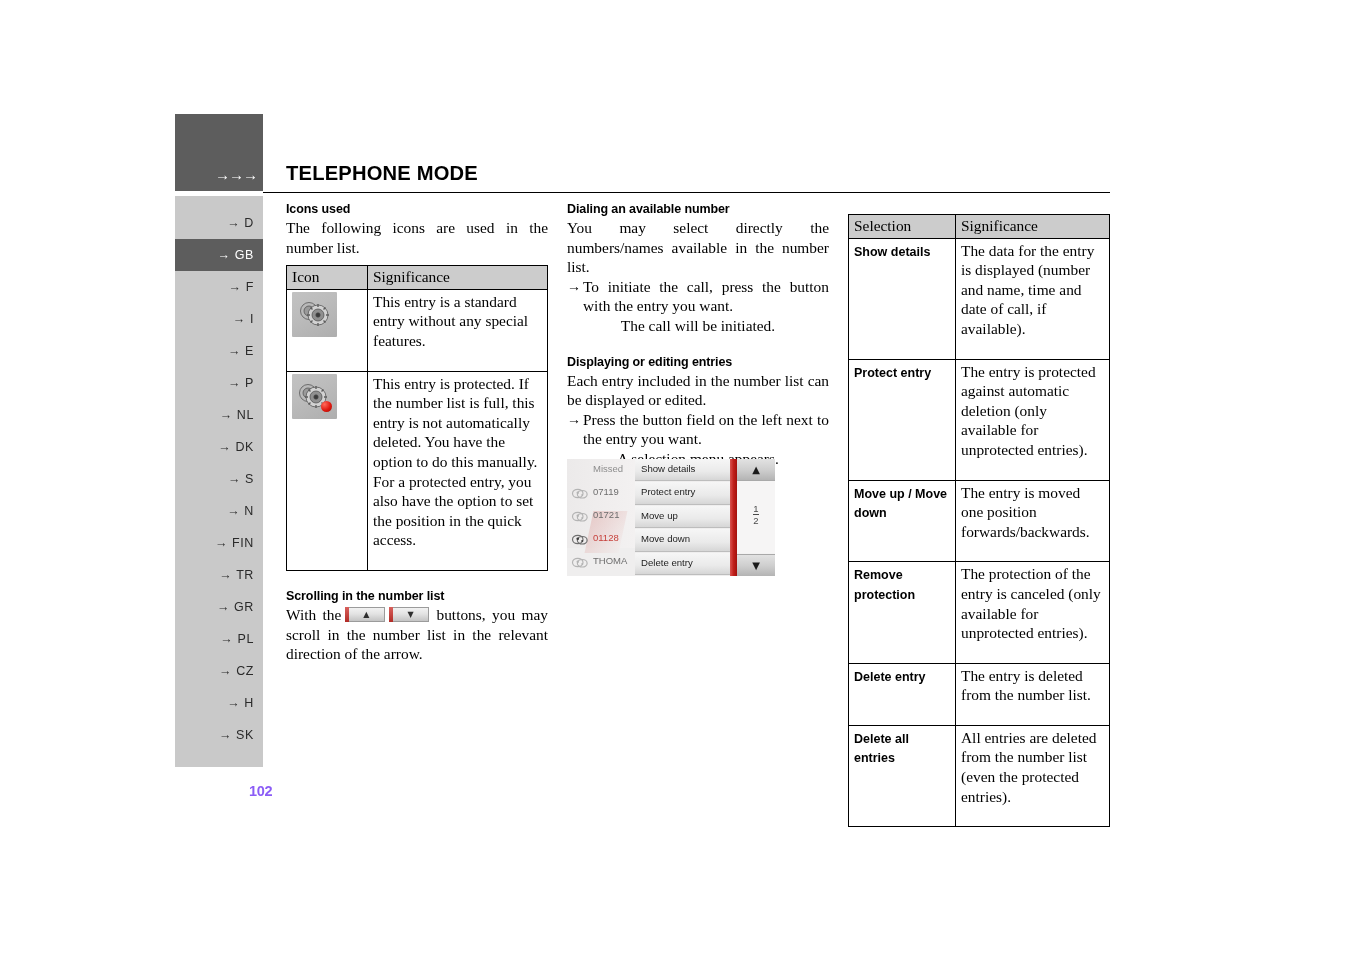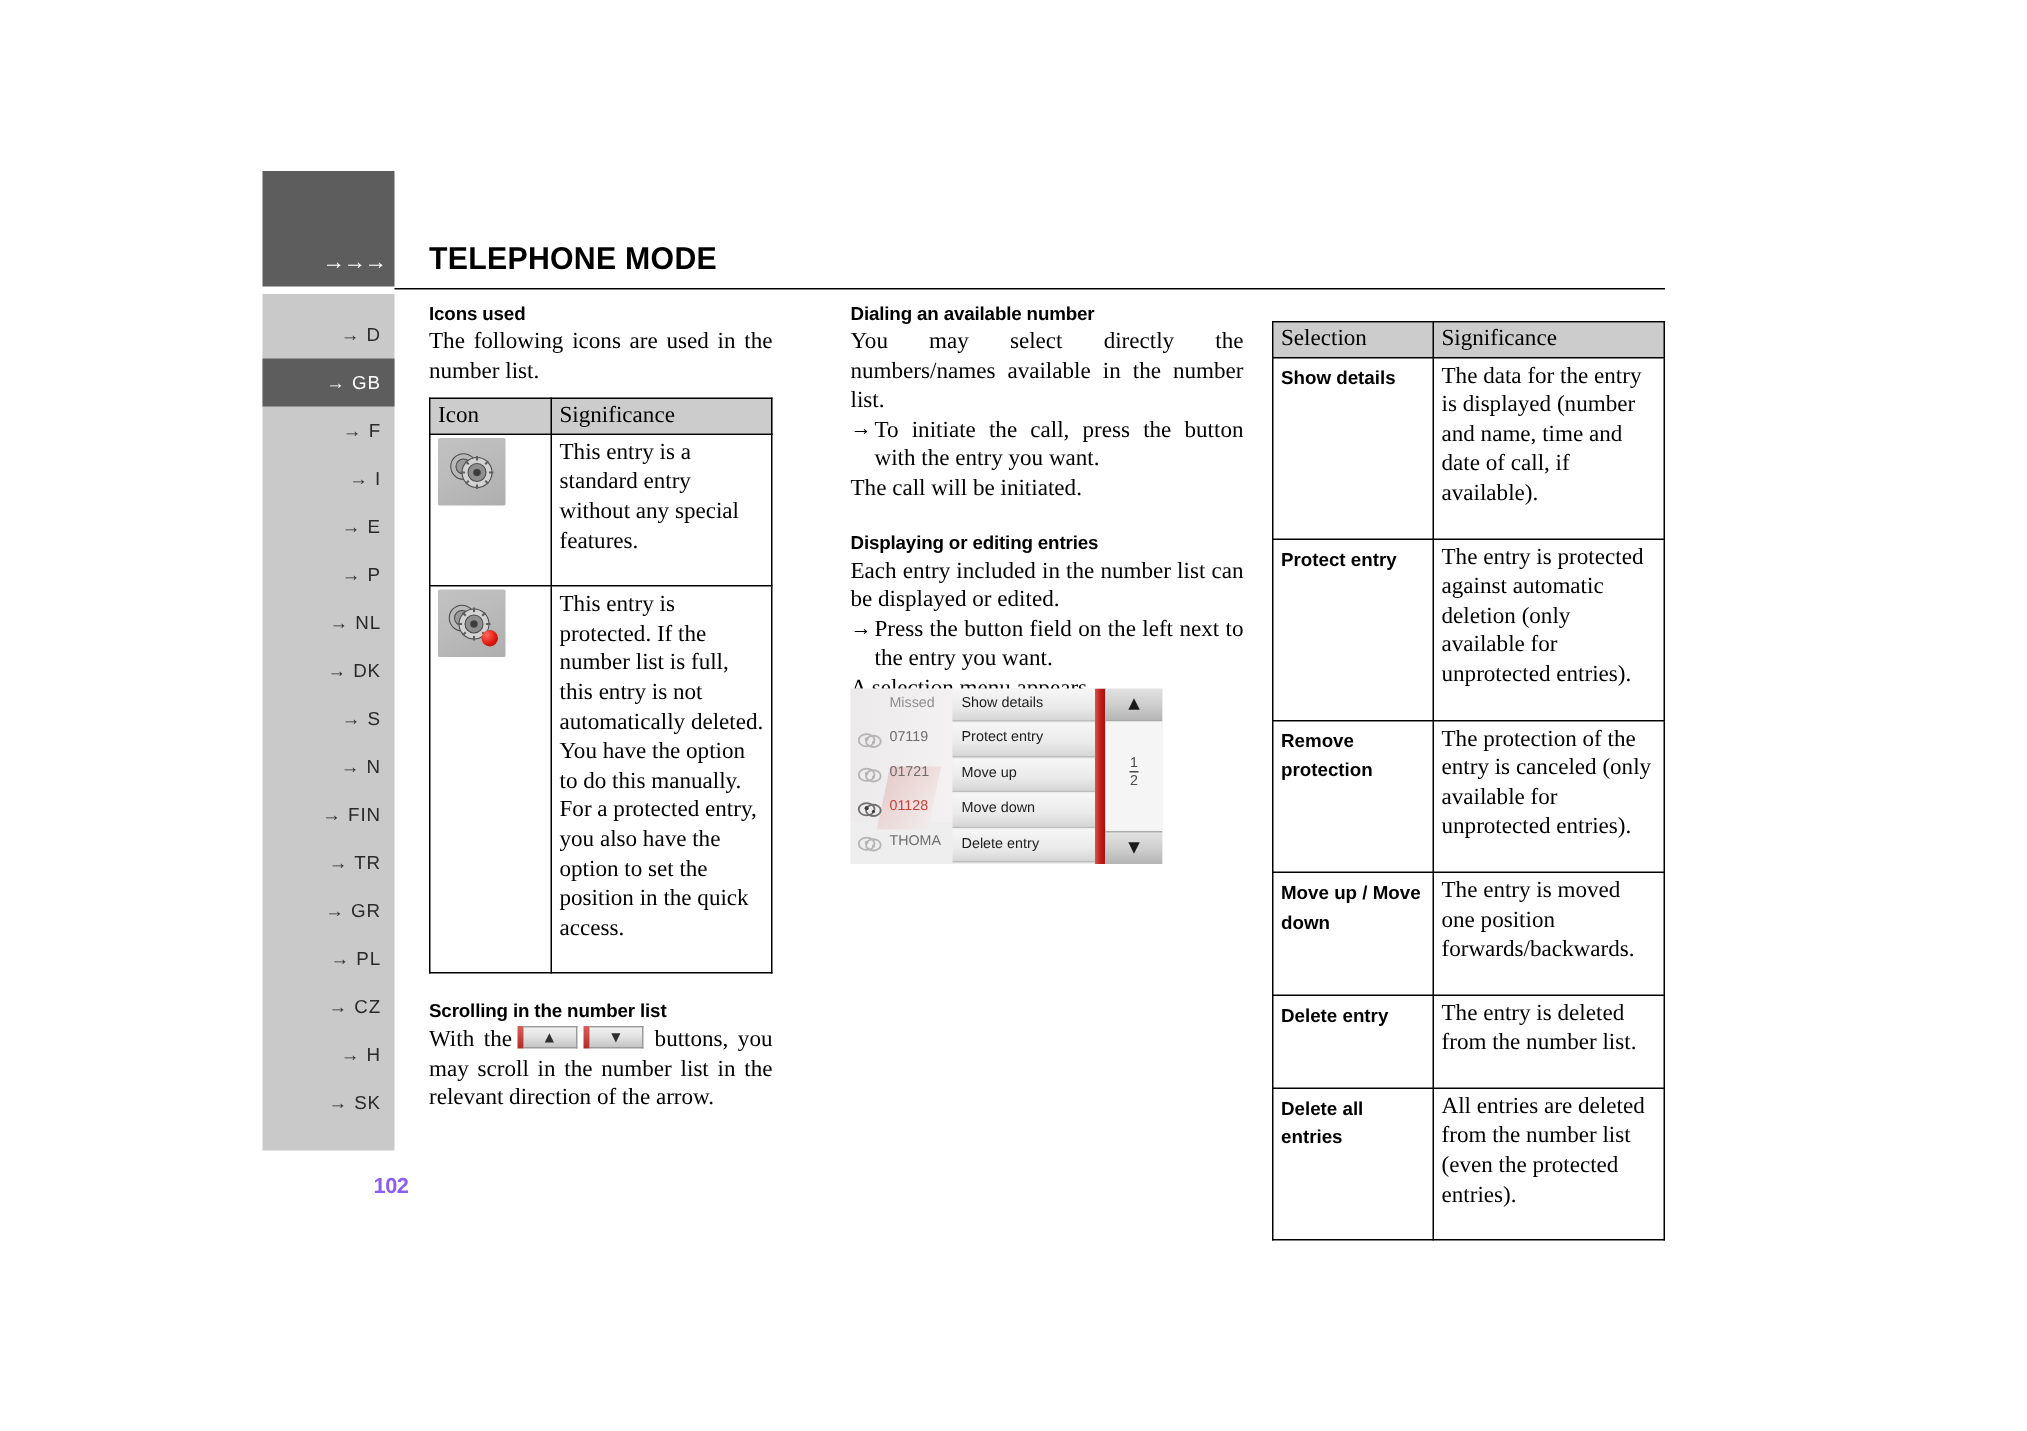--- a/index.html
+++ b/index.html
@@ -93,41 +93,41 @@
     width: 847px;
     height: 1px;
     background: #000;
   }
 
   
   .column {
     position: absolute;
     top: 202px;
   }
-  #col1 { left: 286px; width: 229px; }
+  #col1 { left: 286px; width: 262px; }
   #col2 { left: 567px; width: 262px; }
   #col3 { left: 848px; width: 262px; }
 
   h3.sub {
     margin: 0 0 2px 0;
     font-family: "Liberation Sans", sans-serif;
     font-size: 12.5px;
     font-weight: bold;
     letter-spacing: -0.1px;
     color: #000;
   }
   p.body {
     margin: 0;
     font-family: "Liberation Serif", serif;
     font-size: 15.4px;
     line-height: 19.6px;
     text-align: justify;
     color: #000;
   }
-  p.body.nojust { text-align: left; }
+  p.body.nojust { text-align: center; }
 
   .bullet {
     position: relative;
     padding-left: 16px;
     text-align: justify;
     font-family: "Liberation Serif", serif;
     font-size: 15.4px;
     line-height: 19.6px;
     margin: 0;
   }
@@ -560,26 +560,26 @@
     </tr>
     <tr>
       <td class="sel">Show details</td>
       <td>The data for the entry is displayed (number and name, time and date of call, if available).</td>
     </tr>
     <tr>
       <td class="sel">Protect entry</td>
       <td>The entry is protected against automatic deletion (only available for unprotected entries).</td>
     </tr>
     <tr>
+      <td class="sel">Move up / Move down</td>
+      <td>The entry is moved one position forwards/backwards.</td>
+    </tr>
+    <tr>
       <td class="sel">Remove protection</td>
       <td>The protection of the entry is canceled (only available for unprotected entries).</td>
-    </tr>
-    <tr>
-      <td class="sel">Move up / Move down</td>
-      <td>The entry is moved one position forwards/backwards.</td>
     </tr>
     <tr>
       <td class="sel">Delete entry</td>
       <td>The entry is deleted from the number list.</td>
     </tr>
     <tr>
       <td class="sel">Delete all entries</td>
       <td>All entries are deleted from the number list (even the protected entries).</td>
     </tr>
   </tbody>

